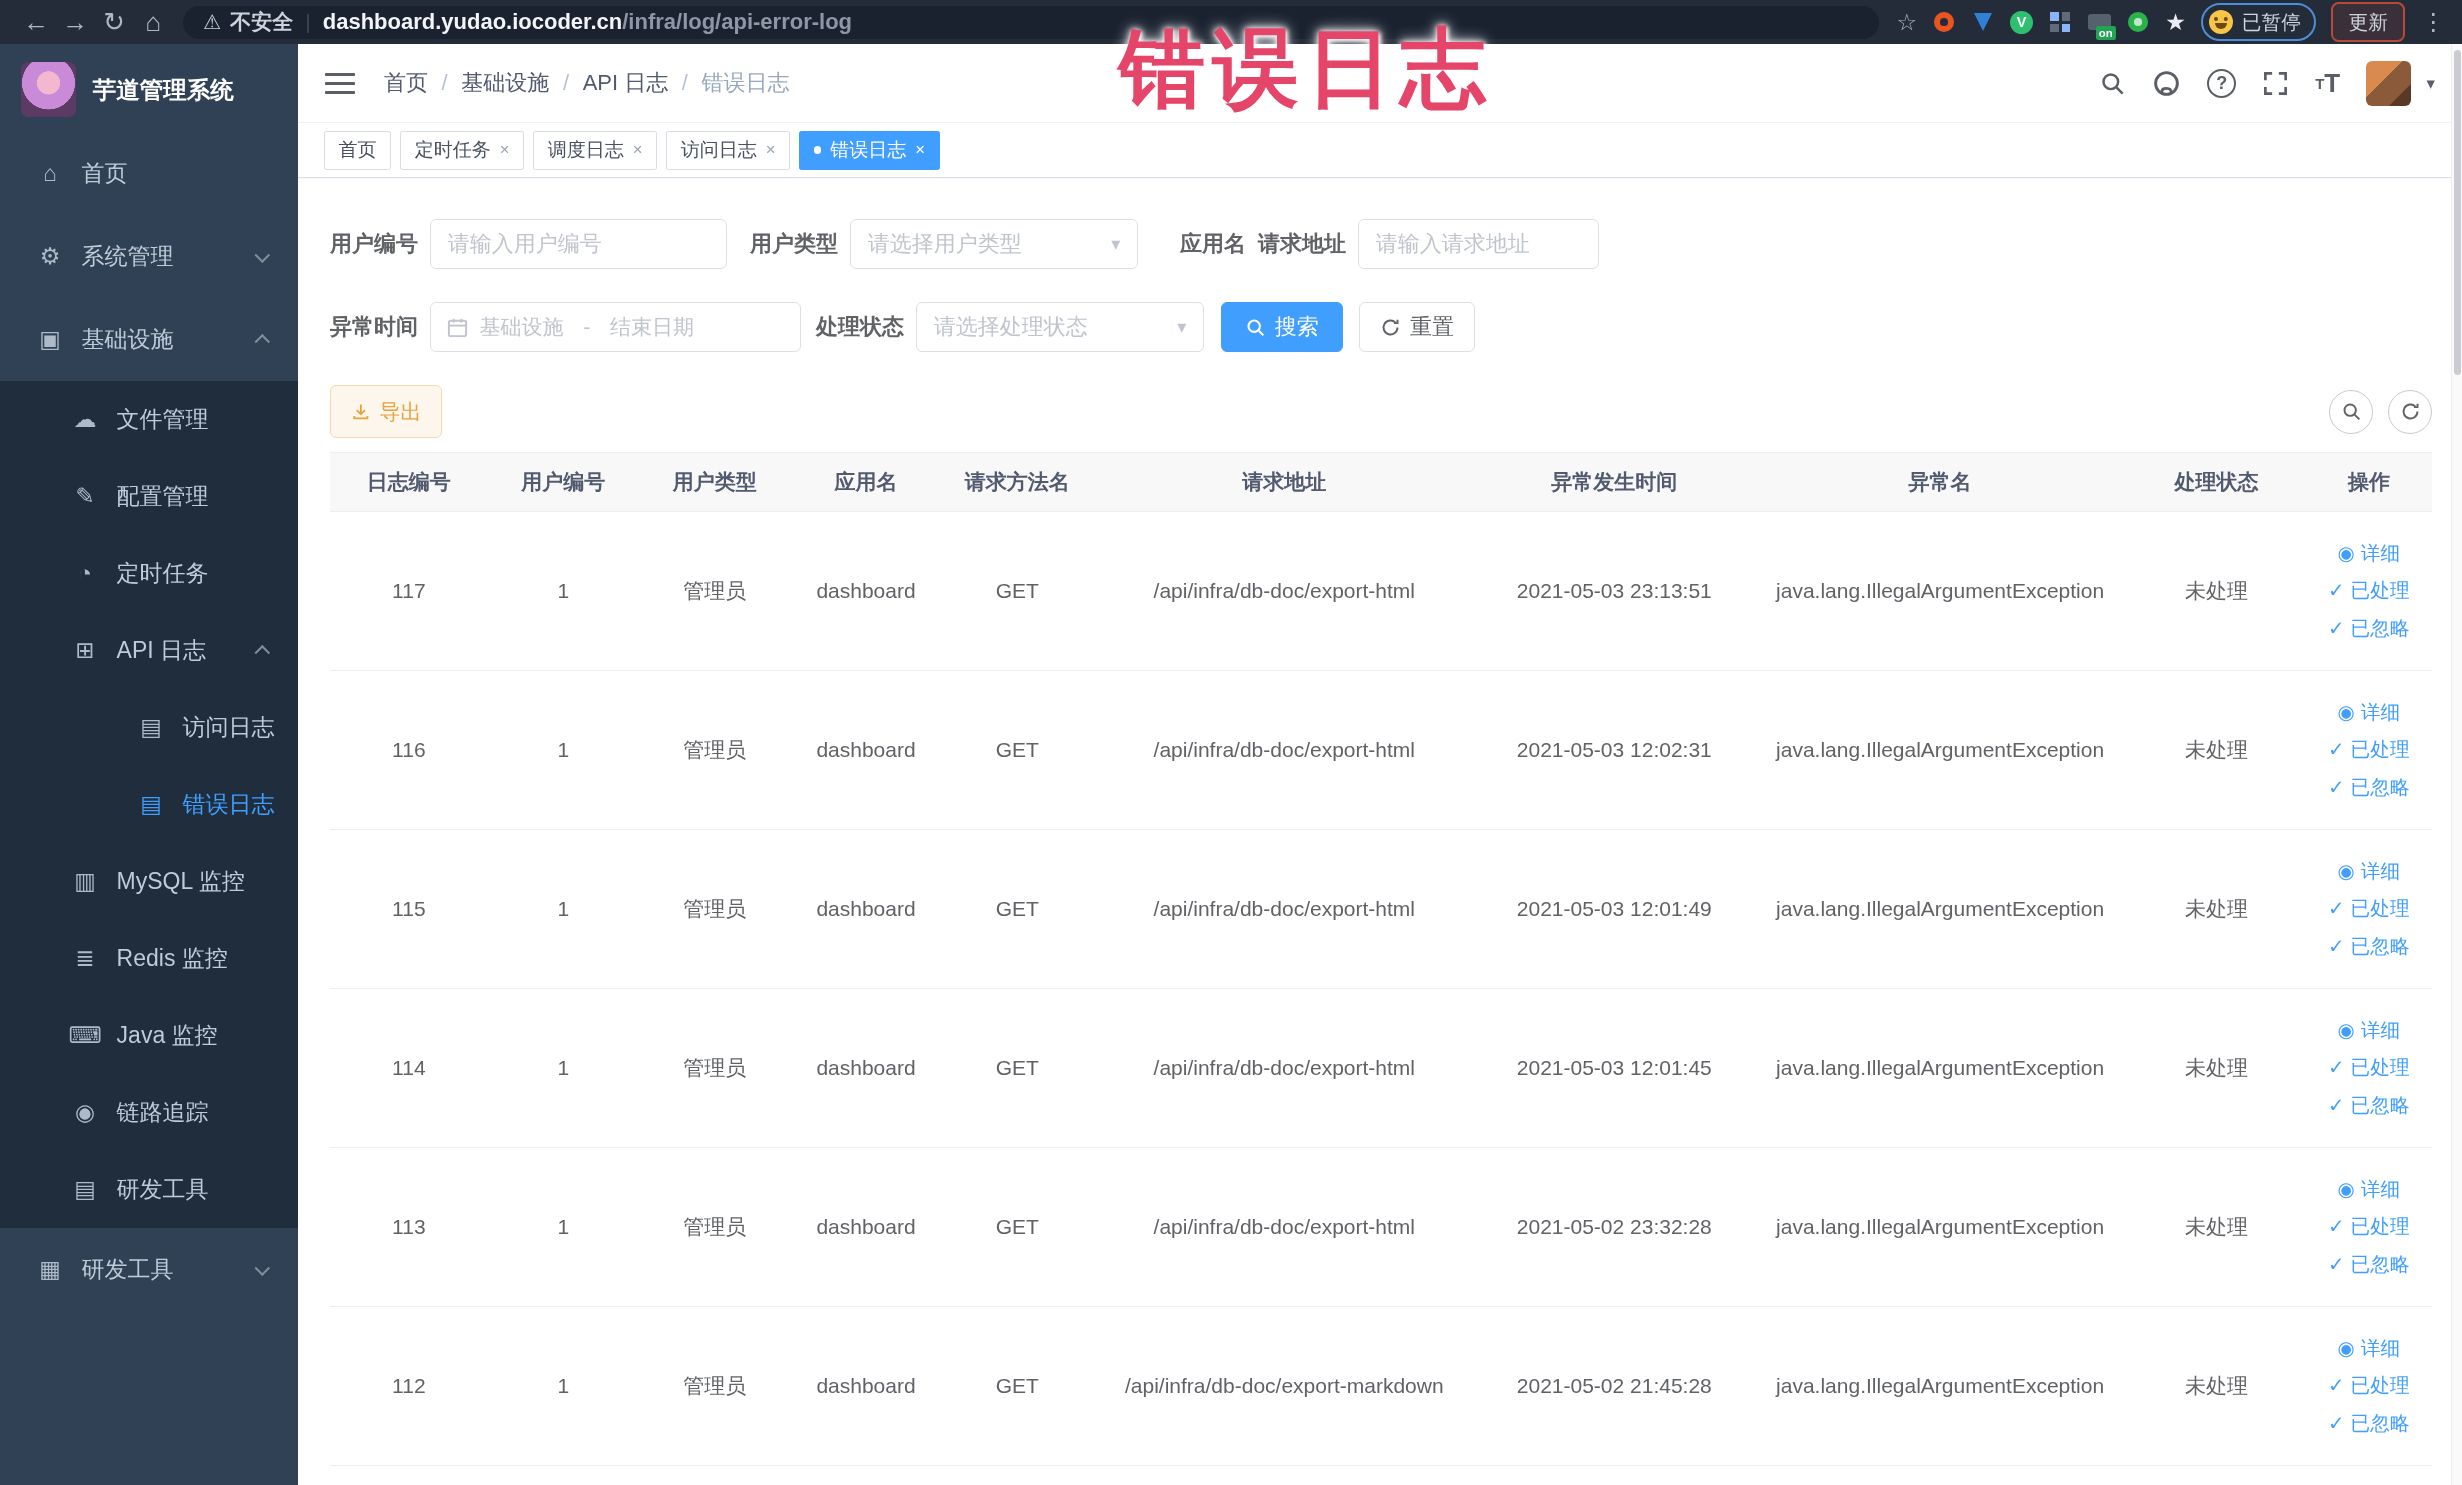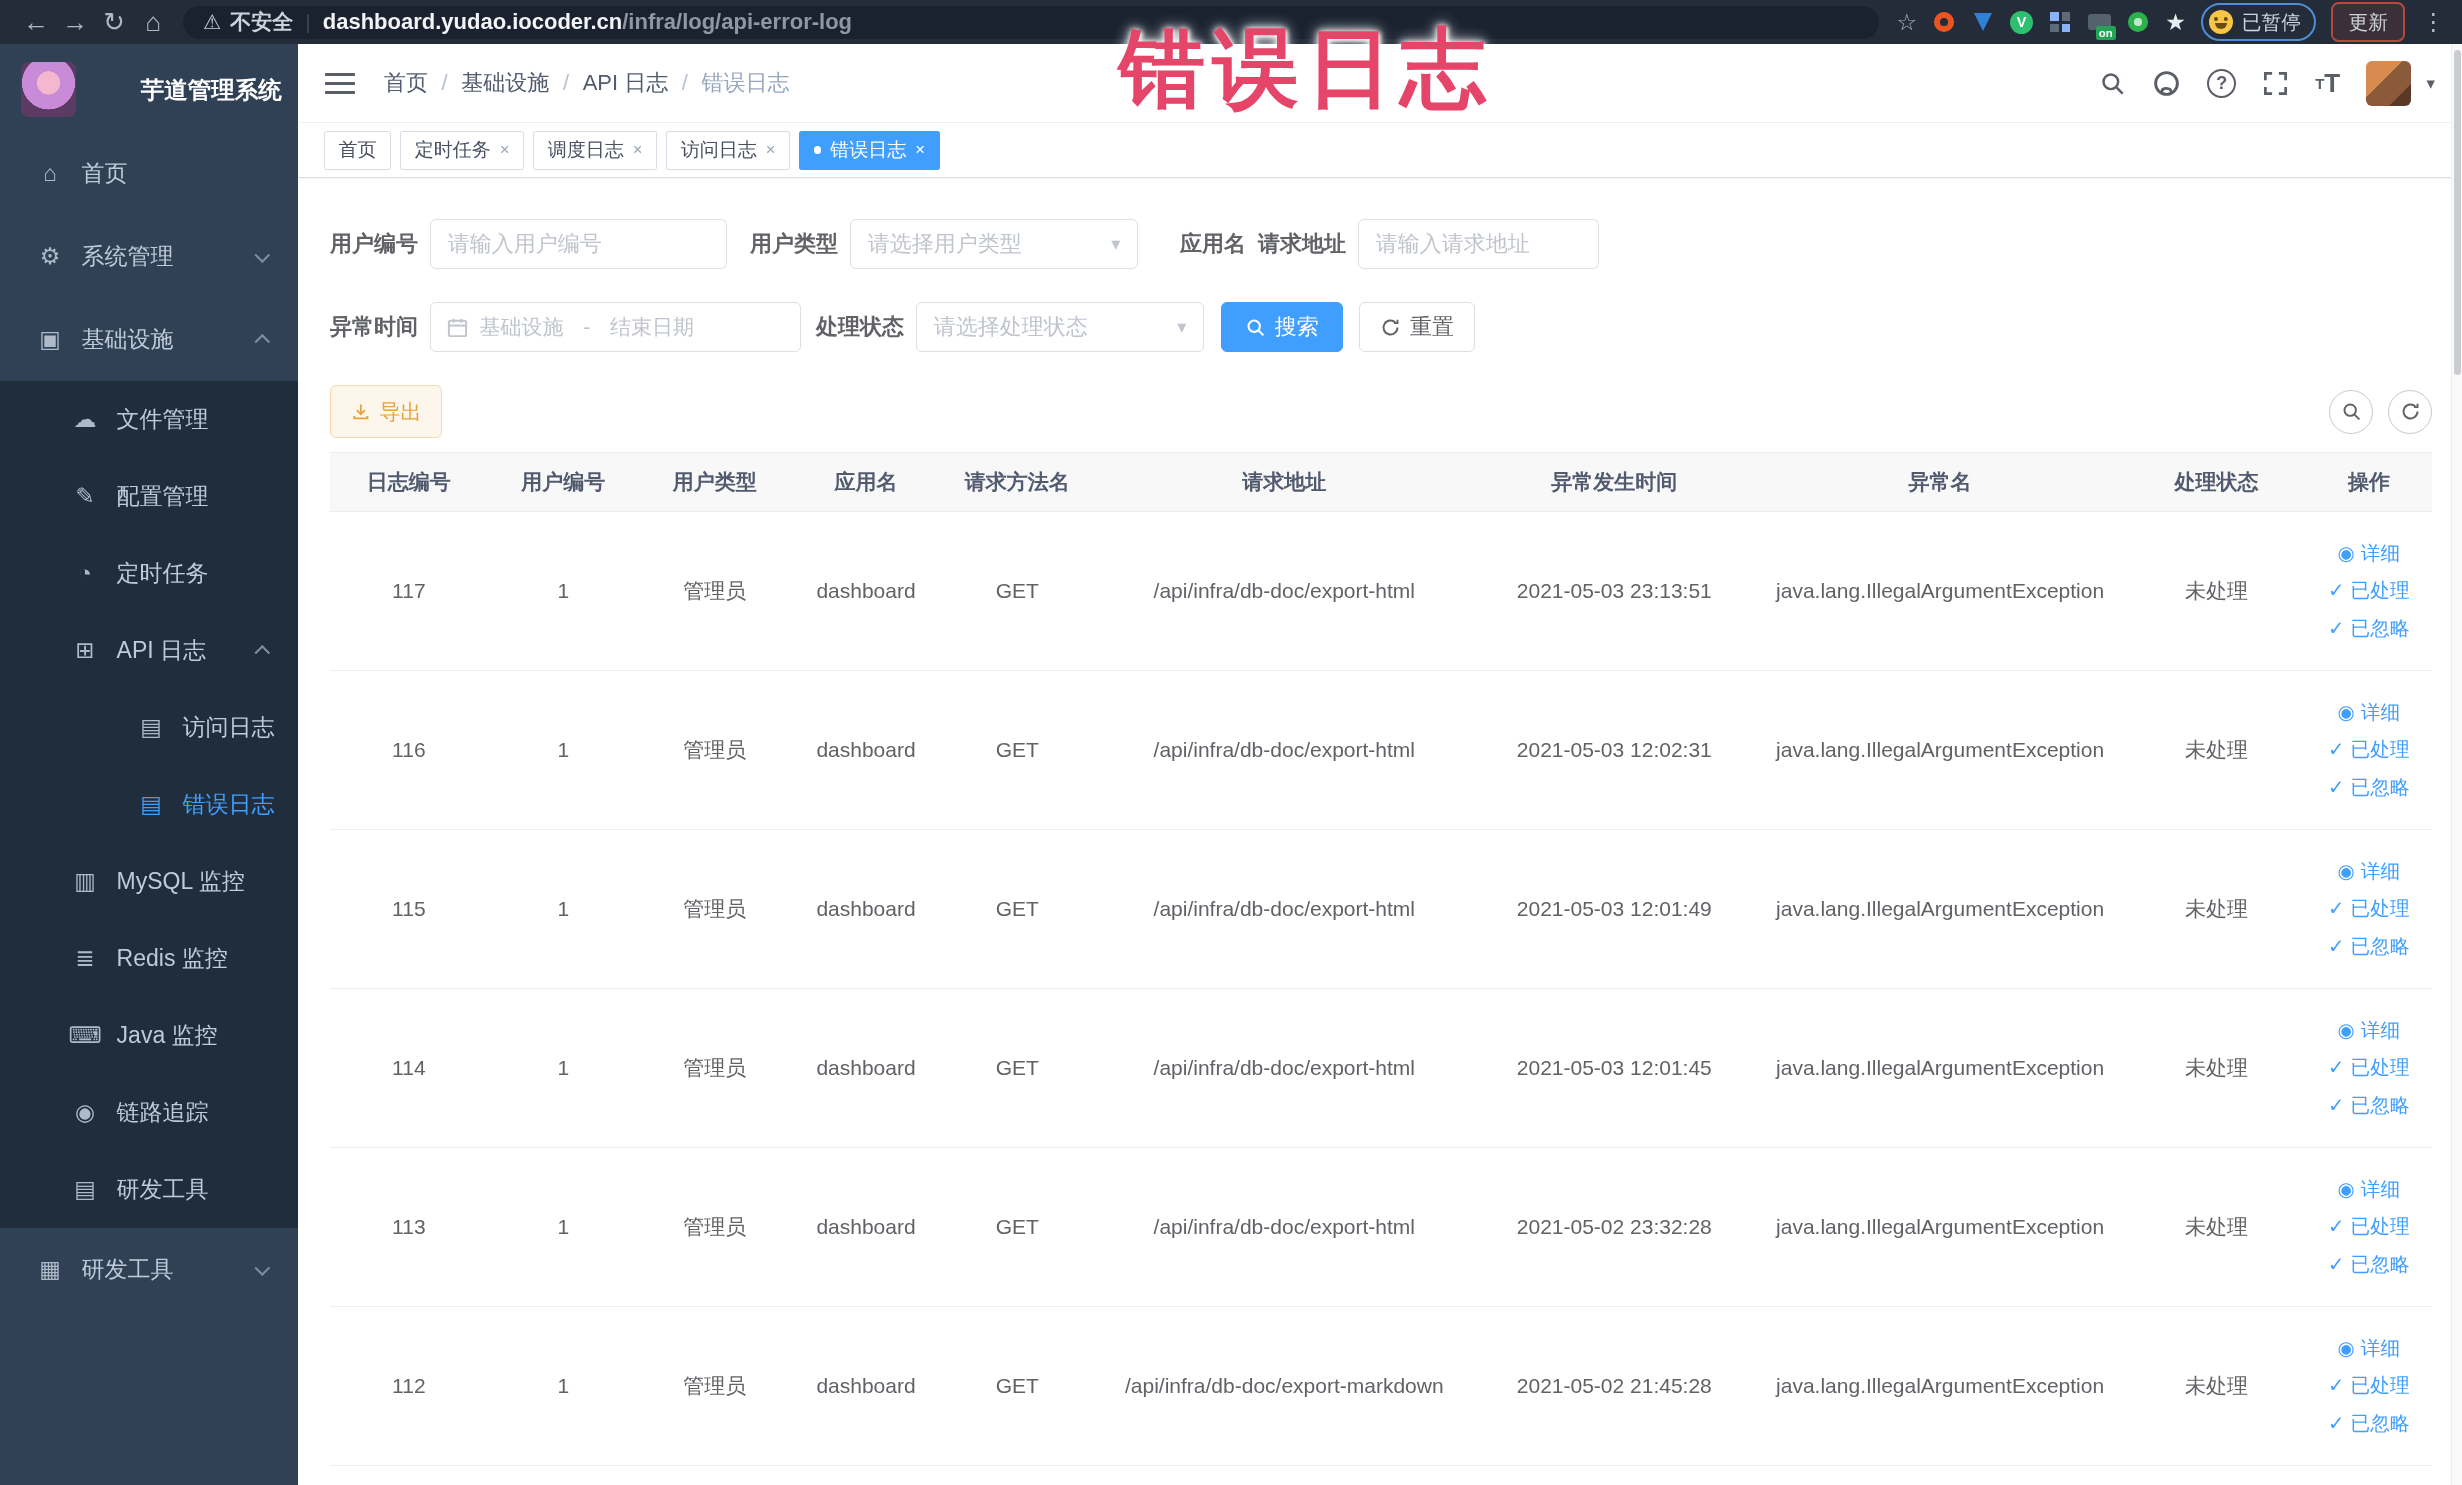--- a/index.html
+++ b/index.html
@@ -42,21 +42,21 @@
   .emoji-face::after { content:""; position:absolute; left:6px; top:13px; width:12px; height:6px;
     border-radius:0 0 12px 12px; background:#6b4a12; }
   .update-btn { border:2.3px solid #b5493a; background:rgba(181,73,58,.16); color:#ccd2d9;
     font-size:19.7px; border-radius:7.6px; padding:4.5px 15px; cursor:pointer;
     font-family:inherit; }
   .dots-ic { color:#aeb6c0; font-size:24px; margin-left:1.5px; }
 
   
   .sidebar { position:absolute; left:0; top:44px; width:298px; height:1442px;
     background:#304156; z-index:2; }
-  .logo-row { display:flex; align-items:center; padding:18px 0 15px 21px;gap:48px; }
+  .logo-row { display:flex; align-items:center; padding:18px 0 15px 21px; }
   .logo-img { width:55px; height:55px; border-radius:7.6px;
     background:radial-gradient(circle at 50% 38%, #f3b7d0 0 26%, #c98bd8 27% 60%, #5b3a63 61%); }
   .logo-title { color:#fff; font-size:23.5px; font-weight:700; margin-left:16.7px; }
   .si { position:relative; display:flex; align-items:center; color:#bfcbd9; font-size:23px; cursor:pointer; }
   .si .mi { width:36px; text-align:center; margin-right:13.6px; font-size:23px; color:#aebac8; }
   .lvl1 { height:83px; padding-left:32px; }
   .lvl2 { height:77px; padding-left:67px; }
   .lvl3 { height:77px; padding-left:133px; }
   .submenu { background:#1f2d3d; }
   .si.active, .si.active .mi { color:#409eff; }

